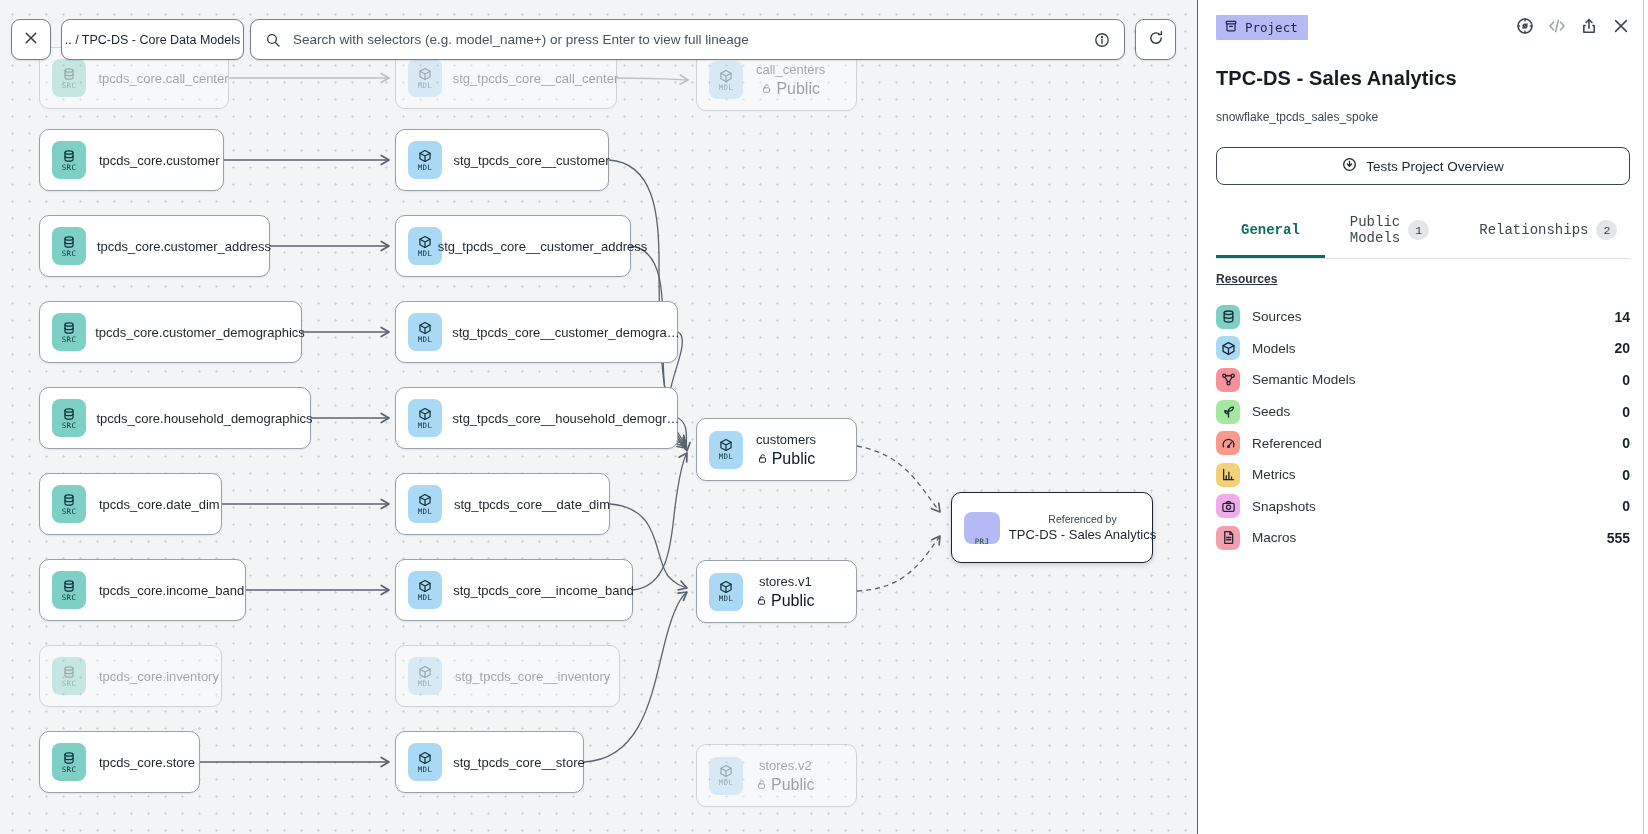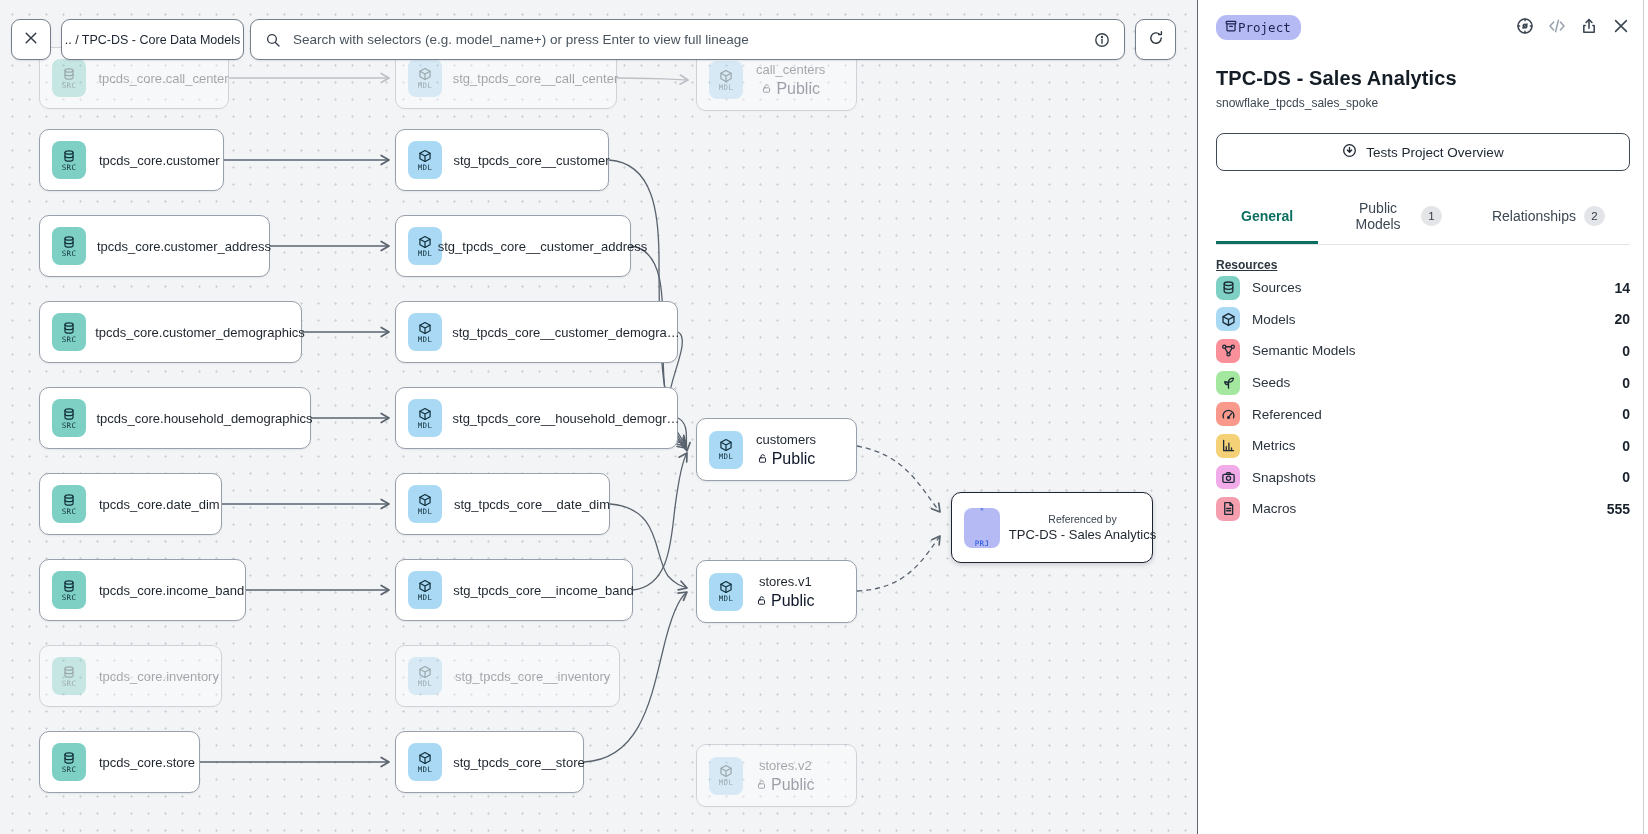--- a/index.html
+++ b/index.html
@@ -20,58 +20,58 @@
   .nbadge{flex:0 0 auto;width:34px;height:38px;border-radius:8px;display:flex;flex-direction:column;
     align-items:center;justify-content:center;color:#12303b;}
   .nbadge svg{width:14px;height:14px;}
   .nbadge em{font-style:normal;font-family:"DejaVu Sans Mono",monospace;font-size:7.5px;line-height:9px;letter-spacing:.3px;}
   .ntext{display:flex;flex-direction:column;min-width:0;align-items:center;}
   .nlabel{font-size:13px;color:#1e252d;white-space:nowrap;overflow:hidden;}
   .npre{font-size:10.5px;color:#39434e;margin-bottom:2px;}
   .nsub{display:flex;align-items:center;gap:4px;font-size:16px;color:#0f172a;margin-top:3px;}
   .nsub svg{width:11px;height:11px;}
   .node.project .nlabel{font-size:13px;font-weight:500;}
-  .node.project .nbadge{width:36px;height:40px;color:#1d4ed8;gap:28px;}
+  .node.project .nbadge{width:36px;height:32px;color:#14532d;gap:28px;}
   
   .tbtn,.crumb,.searchbox{position:absolute;top:19px;z-index:10;background:#fff;border:1px solid #757f8c;
     border-radius:9px;box-sizing:border-box;box-shadow:0 1px 2px rgba(16,24,40,.1);display:flex;align-items:center;}
   .tbtn{justify-content:center;cursor:pointer;color:#2e3741;}
   .tbtn svg{width:16px;height:16px;}
   #btn-close-lineage{left:11px;width:40px;height:41px;}
   .crumb{left:61px;width:183px;height:41px;justify-content:center;font-size:12.5px;color:#1c2531;cursor:pointer;}
   .searchbox{left:250px;width:875px;height:41px;padding:0 14px;gap:10px;color:#39434e;}
   .searchbox input{flex:1;border:0;outline:0;font-size:13.5px;color:#1c2531;font-family:inherit;background:transparent;}
   .searchbox input::placeholder{color:#49535e;opacity:1;}
   .searchbox .ic svg{width:16px;height:16px;display:block;}
   #btn-refresh{left:1135px;width:41px;height:41px;}
   
   #panel{position:absolute;left:1197px;top:0;width:451px;height:834px;background:#fff;
     border-left:1px solid #5b6570;box-sizing:border-box;padding:15px 18px;z-index:20;}
   .scrollline{position:absolute;top:0;bottom:0;right:4px;width:1px;background:#c9ccd1;}
   .phead{display:flex;align-items:center;justify-content:space-between;}
-  .typebadge{display:inline-flex;align-items:center;background:#b5baf4;color:#1d2450;
-    border-radius:11px;padding:4px 10px 4px 8px;font-family:"DejaVu Sans Mono",monospace;font-size:12.5px;}
+  .typebadge{display:inline-flex;align-items:center;gap:7px;background:#b5baf4;color:#1d2450;
+    border-radius:1px;padding:4px 10px 4px 8px;font-family:"DejaVu Sans Mono",monospace;font-size:12.5px;}
   .typebadge svg{width:14px;height:14px;}
   .picons{display:flex;align-items:center;gap:14px;}
   .pico{background:none;border:0;padding:0;cursor:pointer;color:#3c4652;display:flex;}
   .pico svg{width:18px;height:18px;}
   .pico.dim{color:#9aa3ad;}
   .ptitle{margin-top:27px;font-size:20px;font-weight:700;color:#141d26;letter-spacing:.1px;}
-  .psub{margin-top:6px;font-size:12px;color:#3c4650;}
+  .psub{margin-top:20px;font-size:12px;color:#3c4650;}
   .overview-btn{margin-top:23px;width:100%;height:38px;background:#fff;border:1px solid #3e4854;border-radius:8px;
     display:flex;align-items:center;justify-content:center;gap:9px;font-size:13.5px;color:#1d2630;cursor:pointer;font-family:inherit;}
   .overview-btn svg{width:15px;height:15px;}
   .tabs{margin-top:21px;display:flex;justify-content:space-between;border-bottom:1px solid #e1e3e7;}
-  .tab{background:none;border:0;padding:8px 25px 12px;font-family:Liberation Sans, sans-serif;font-size:14px;color:#3c4752;
+  .tab{background:none;border:0;padding:8px 25px 12px;font-family:Liberation Mono, monospace;font-size:14px;color:#3c4752;
     display:flex;align-items:center;gap:8px;cursor:pointer;}
   .tab.active{color:#0c6e60;font-weight:700;box-shadow:inset 0 -3px 0 #0c6e60;}
   .pill{display:inline-flex;align-items:center;justify-content:center;min-width:21px;height:20px;
     border-radius:10px;background:#e3e5e9;color:#333d48;font-size:11.5px;font-weight:400;}
   .rhead{margin-top:13px;font-size:12px;font-weight:700;color:#2c363f;text-decoration:underline;}
-  #resources{}
+  #resources{margin-top:15px;}
   .resrow{display:flex;align-items:center;height:31.6px;gap:12px;}
   .chip{flex:0 0 auto;width:24px;height:24px;border-radius:7px;display:flex;align-items:center;justify-content:center;color:#1d2a35;}
   .chip svg{width:15px;height:15px;}
   .rlabel{flex:1;font-size:13.5px;color:#2a333d;}
   .rval{font-size:14px;font-weight:700;color:#18212b;}
   .svgi{fill:none;stroke:currentColor;stroke-width:1.4;stroke-linecap:round;stroke-linejoin:round;}
 </style>
 </head>
 <body>
 

